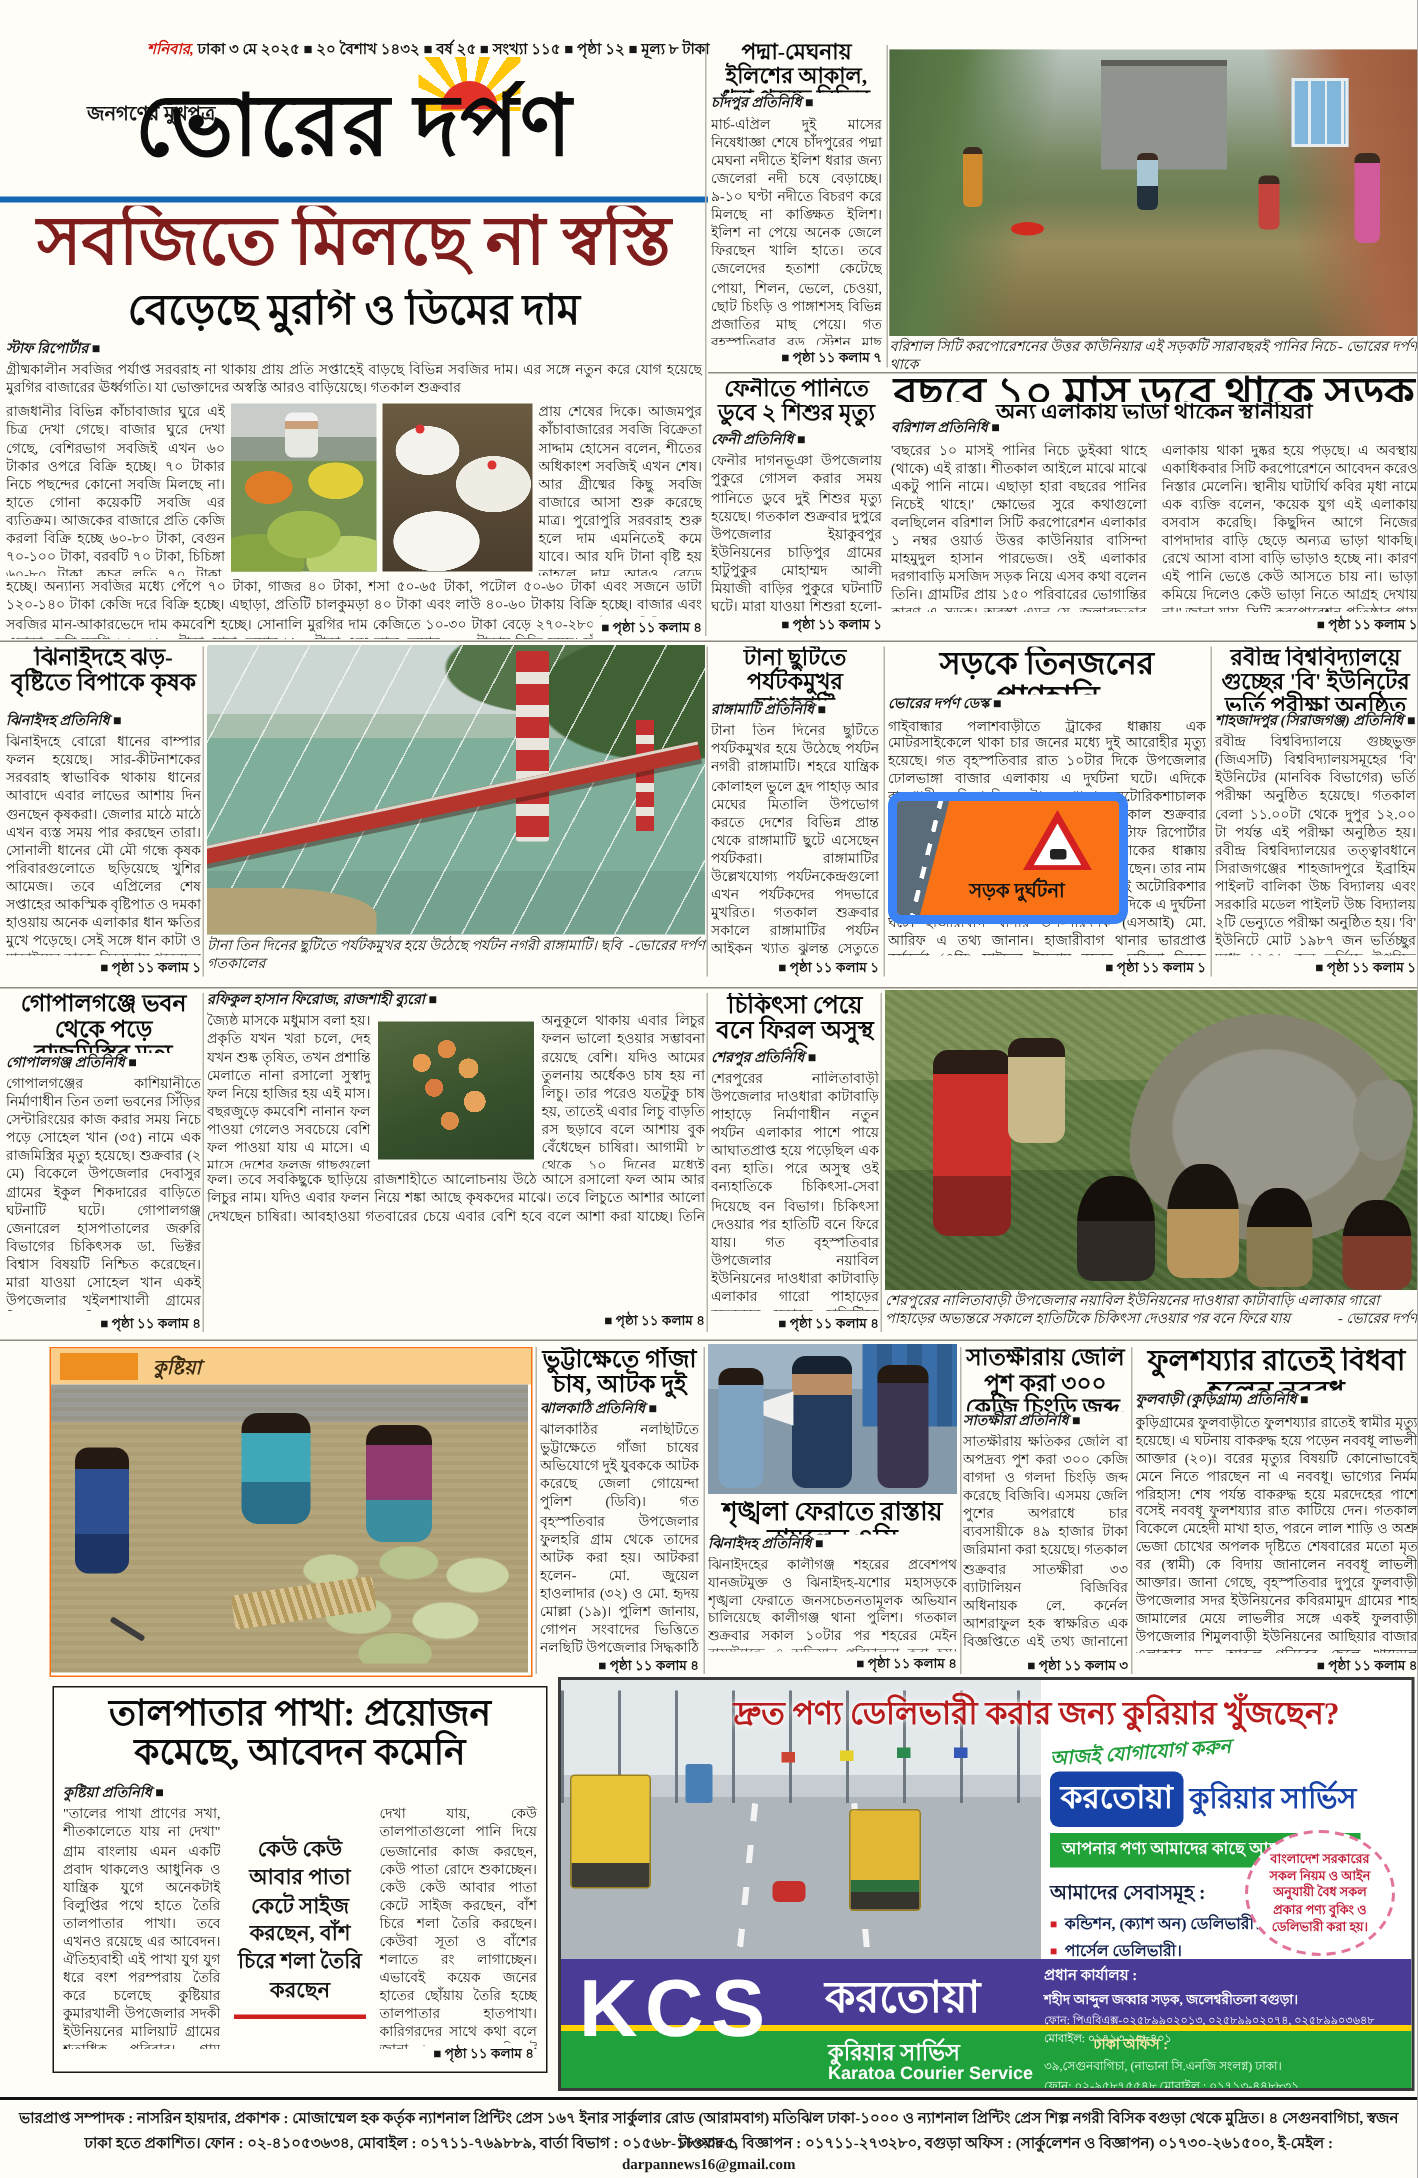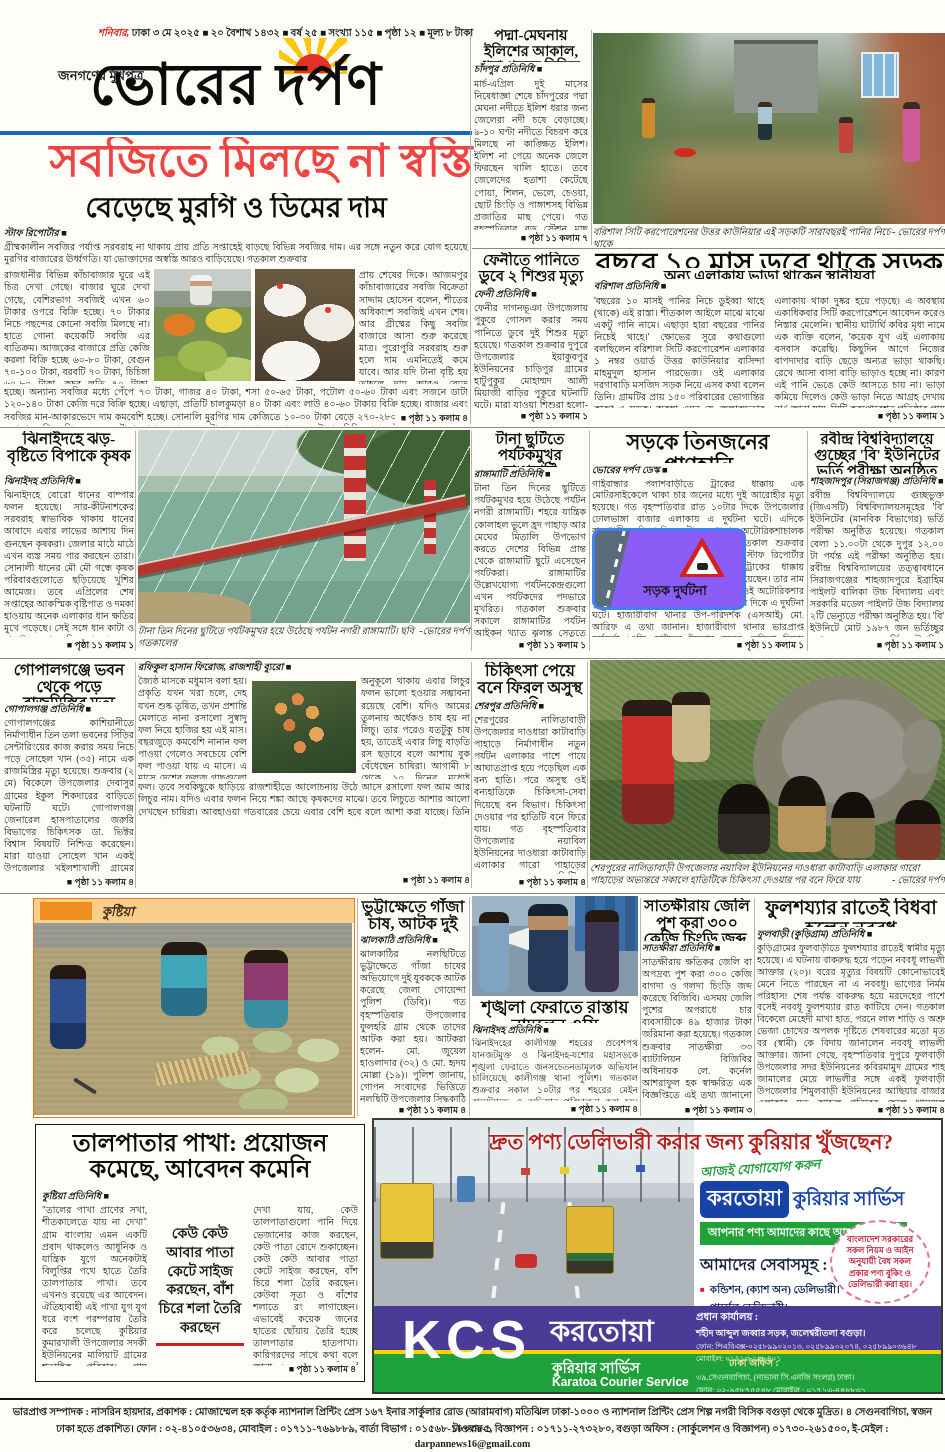--- a/index.html
+++ b/index.html
@@ -32,21 +32,21 @@
   </div>
 
   <div class="abs" style="left:58px;top:66px;font-size:13px;font-weight:bold;">জনগণের মুখপত্র</div>
   <div class="abs" style="left:279px;top:38px;width:68px;height:36px;">
     <div class="abs" style="left:0;top:0;width:68px;height:36px;background:repeating-conic-gradient(from -90deg at 50% 100%, #ffc60a 0 11deg, rgba(0,0,0,0) 11deg 25deg);"></div>
     <div class="abs" style="left:15px;top:16px;width:38px;height:19px;background:#e23227;border-radius:38px 38px 0 0;"></div>
   </div>
   <div class="abs hl" style="left:0;top:54px;width:472px;height:78px;font-size:57px;letter-spacing:1px;">ভোরের দর্পণ</div>
   <div class="abs" style="left:0;top:131px;width:472px;height:4px;background:#1668b5;"></div>
 
-  <div class="abs hl" style="left:0;top:137px;width:472px;height:56px;font-size:45px;color:#ef4444;padding-left:25px;">সবজিতে মিলছে না স্বস্তি</div>
+  <div class="abs hl" style="left:0;top:137px;width:472px;height:56px;font-size:45px;color:#7f1d1d;">সবজিতে মিলছে না স্বস্তি</div>
   <div class="abs hl" style="left:0;top:193px;width:472px;height:34px;font-size:28px;">বেড়েছে মুরগি ও ডিমের দাম</div>
 
   <div class="abs" style="left:4px;top:226px;width:464px;height:200px;overflow:hidden;">
     <div class="byline">স্টাফ রিপোর্টার ■</div>
     <div class="bodytxt" style="height:26px;">গ্রীষ্মকালীন সবজির পর্যাপ্ত সরবরাহ না থাকায় প্রায় প্রতি সপ্তাহেই বাড়ছে বিভিন্ন সবজির দাম। এর সঙ্গে নতুন করে যোগ হয়েছে মুরগির বাজারের ঊর্ধ্বগতি। যা ভোক্তাদের অস্বস্তি আরও বাড়িয়েছে। গতকাল শুক্রবার</div>
     <div style="display:flex;gap:4px;height:115px;margin-top:2px;">
       <div class="bodytxt" style="width:146px;height:115px;">রাজধানীর বিভিন্ন কাঁচাবাজার ঘুরে এই চিত্র দেখা গেছে। বাজার ঘুরে দেখা গেছে, বেশিরভাগ সবজিই এখন ৬০ টাকার ওপরে বিক্রি হচ্ছে। ৭০ টাকার নিচে পছন্দের কোনো সবজি মিলছে না। হাতে গোনা কয়েকটি সবজি এর ব্যতিক্রম। আজকের বাজারে প্রতি কেজি করলা বিক্রি হচ্ছে ৬০-৮০ টাকা, বেগুন ৭০-১০০ টাকা, বরবটি ৭০ টাকা, চিচিঙ্গা ৬০-৮০ টাকা, কচুর লতি ৭০ টাকা, কাঁকরোল ১০০ টাকা, ঢেঁড়স ৫০-৭০ টাকা, ঝিঙে ৭০-৮০ টাকা এবং টমেটো ৩০-৪০ টাকায় বিক্রি</div>
       <div class="ph" style="position:relative;width:97px;height:112px;flex:0 0 97px;background:
         radial-gradient(26px 18px at 26% 50%, #e07b28 0 60%, rgba(0,0,0,0) 62%),
         radial-gradient(30px 20px at 72% 46%, #e2cf3a 0 60%, rgba(0,0,0,0) 62%),
@@ -147,21 +147,21 @@
   <div class="article" style="left:592px;top:431px;width:212px;height:222px;">
     <div class="hl" style="font-size:21px;height:46px;">সড়কে তিনজনের প্রাণহানি</div>
     <div class="byline">ভোরের দর্পণ ডেস্ক ■</div>
     <div class="bodytxt" style="font-size:9.2px;">
       <span>গাইবান্ধার পলাশবাড়ীতে ট্রাকের ধাক্কায় এক মোটরসাইকেলে থাকা চার জনের মধ্যে দুই আরোহীর মৃত্যু হয়েছে। গত বৃহস্পতিবার রাত ১০টার দিকে উপজেলার ঢোলভাঙ্গা বাজার এলাকায় এ দুর্ঘটনা ঘটে। এদিকে রাজধানীর বসিলা ব্রিজে ট্রাকের ধাক্কায় অটোরিকশাচালক নিহত হওয়ার খবর পাওয়া গেছে। গতকাল শুক্রবার প্রতিনিধিদের পাঠানো খবরে বিস্তারিত- স্টাফ রিপোর্টার জানান- রাজধানীর বসিলা ব্রিজে ট্রাকের ধাক্কায় সিএনজিচালিত অটোরিকশাচালক নিহত হয়েছেন। তার নাম সাদিকুল ইসলাম। এছাড়া আহত হয়েছেন ওই অটোরিকশার দুই যাত্রী। গত বৃহস্পতিবার রাত সাড়ে ৮টার দিকে এ দুর্ঘটনা ঘটে।</span>
       <span>হাজারীবাগ থানার উপ-পরিদর্শক (এসআই) মো. আরিফ এ তথ্য জানান। হাজারীবাগ থানার ভারপ্রাপ্ত কর্মকর্তা (ওসি) সাইফুল ইসলাম বলেন, 'বসিলা ব্রিজে মুখোমুখি সংঘর্ষের ঘটনায় অটোরিকশা চালক সাদিকুল ইসলাম গুরুতর আহত হন এবং পরে মারা যান। আহত যাত্রীদের প্রাথমিক চিকিৎসা দেওয়া হয়েছে। সাদিকুল ইসলামের মরদেহ ময়নাতদন্তের জন্য শহীদ সোহরাওয়ার্দী মেডিক্যাল কলেজ হাসপাতাল মর্গে পাঠানো</span>
     </div>
     <div class="jump">■ পৃষ্ঠা ১১ কলাম ১</div>
   </div>
 
-  <div class="abs" style="left:592px;top:528px;width:148px;height:76px;background:#8b5cf6;border-radius:9px;border:3px solid #3b82f6;overflow:hidden;">
+  <div class="abs" style="left:592px;top:528px;width:148px;height:76px;background:#f97316;border-radius:9px;border:6px solid #3b82f6;overflow:hidden;">
     <div class="abs" style="left:-6px;top:-8px;width:74px;height:92px;background:#5a6b7a;clip-path:polygon(0 0,58% 0,26% 100%,0 100%);"></div>
     <div class="abs" style="left:18px;top:-4px;width:3px;height:86px;background:repeating-linear-gradient(180deg,#fff 0 8px,rgba(0,0,0,0) 8px 16px);transform:rotate(14deg);"></div>
     <div class="abs" style="left:84px;top:6px;width:46px;height:40px;background:#d42020;clip-path:polygon(50% 0,100% 100%,0 100%);">
       <div class="abs" style="left:7px;top:9px;width:32px;height:28px;background:#fff;clip-path:polygon(50% 0,100% 100%,0 100%);"></div>
       <div class="abs" style="left:18px;top:26px;width:11px;height:7px;background:#222;border-radius:2px;"></div>
     </div>
     <div class="abs" style="left:32px;top:50px;width:96px;font-size:13px;font-weight:bold;text-align:center;color:#141414;">সড়ক দুর্ঘটনা</div>
   </div>
 
   <div class="article" style="left:810px;top:431px;width:134px;height:222px;">
@@ -326,35 +326,35 @@
 
     <div class="abs" style="left:70px;top:6px;width:494px;font-size:21px;font-weight:bold;color:#b91c1c;text-shadow:0 0 3px #fff,0 0 6px #fff;text-align:center;">দ্রুত পণ্য ডেলিভারী করার জন্য কুরিয়ার খুঁজছেন?</div>
 
     <div class="abs" style="left:326px;top:38px;width:238px;">
       <div style="font-size:13px;font-weight:bold;font-style:italic;color:#1f9e3a;transform:rotate(-4deg);width:140px;">আজই যোগাযোগ করুন</div>
       <div style="margin-top:2px;white-space:nowrap;">
         <span style="display:inline-block;background:#1742a8;color:#fff;font-weight:bold;font-size:21px;padding:1px 7px;border-radius:6px;">করতোয়া</span>
         <span style="color:#1742a8;font-weight:bold;font-size:19px;">কুরিয়ার সার্ভিস</span>
       </div>
       <div style="display:inline-block;background:#22a339;color:#fff;font-size:11px;font-weight:bold;padding:2px 8px;margin-top:4px;">আপনার পণ্য আমাদের কাছে আমানত স্বরূপ।</div>
-      <div style="font-size:16px;font-weight:bold;color:#15203d;margin-top:7px;">আমাদের সেবাসমূহ :</div>
+      <div style="font-size:13px;font-weight:bold;color:#15203d;margin-top:7px;">আমাদের সেবাসমূহ :</div>
       <ul class="svc" style="width:140px;">
         <li>কন্ডিশন, (ক্যাশ অন) ডেলিভারী।</li>
         <li>পার্সেল ডেলিভারী।</li>
         <li>ডকুমেন্ট ডেলিভারী।</li>
         <li>গিফট ডেলিভারী।</li>
         <li>নরমাল ডেলিভারী।</li>
       </ul>
     </div>
     <div class="abs" style="left:456px;top:100px;width:100px;height:84px;border:2px dashed #e2739a;border-radius:50%;background:#fff;color:#c2203a;font-size:8.5px;font-weight:bold;text-align:center;display:flex;align-items:center;justify-content:center;padding:8px;box-sizing:border-box;line-height:1.3;">বাংলাদেশ সরকারের সকল নিয়ম ও আইন অনুযায়ী বৈধ সকল প্রকার পণ্য বুকিং ও ডেলিভারী করা হয়।</div>
 
     <div class="abs" style="left:0;top:186px;width:567px;height:44px;background:#4a3b97;"></div>
     <div class="abs" style="left:0;top:230px;width:567px;height:4px;background:#ffd200;"></div>
     <div class="abs" style="left:0;top:234px;width:567px;height:38px;background:#1fa23c;"></div>
-    <div class="abs" style="left:28px;top:192px;font-family:'Liberation Sans',sans-serif;font-size:54px;font-weight:bold;color:#fff;letter-spacing:5px;line-height:1;z-index:2;">KCS</div>
+    <div class="abs" style="left:12px;top:192px;font-family:'Liberation Sans',sans-serif;font-size:54px;font-weight:bold;color:#fff;letter-spacing:5px;line-height:1;z-index:2;">KCS</div>
     <div class="abs" style="left:176px;top:188px;font-size:29px;font-weight:bold;color:#fff;z-index:2;">করতোয়া</div>
     <div class="abs" style="left:178px;top:236px;font-size:15px;font-weight:bold;color:#fff;z-index:2;">কুরিয়ার সার্ভিস</div>
     <div class="abs" style="left:178px;top:255px;font-family:'Liberation Sans',sans-serif;font-size:12px;font-weight:bold;color:#fff;z-index:2;">Karatoa Courier Service</div>
     <div class="abs" style="left:322px;top:189px;width:240px;color:#fff;z-index:2;">
       <div style="font-size:10px;font-weight:bold;">প্রধান কার্যালয় :</div>
       <div style="font-size:9px;font-weight:bold;">শহীদ আব্দুল জব্বার সড়ক, জলেশ্বরীতলা বগুড়া।</div>
       <div style="font-size:7.5px;">ফোন: পিএবিএক্স-০২৫৮৯৯০২০১৩, ০২৫৮৯৯০২০৭৪, ০২৫৮৯৯০৩৬৪৮ মোবাইল: ০১৭১৩-২২৮৪০১</div>
     </div>
     <div class="abs" style="left:322px;top:236px;width:240px;color:#ecffec;z-index:2;">
       <div style="font-size:9.5px;font-weight:bold;color:#ffe9a8;margin-left:33px;">ঢাকা অফিস :</div>

